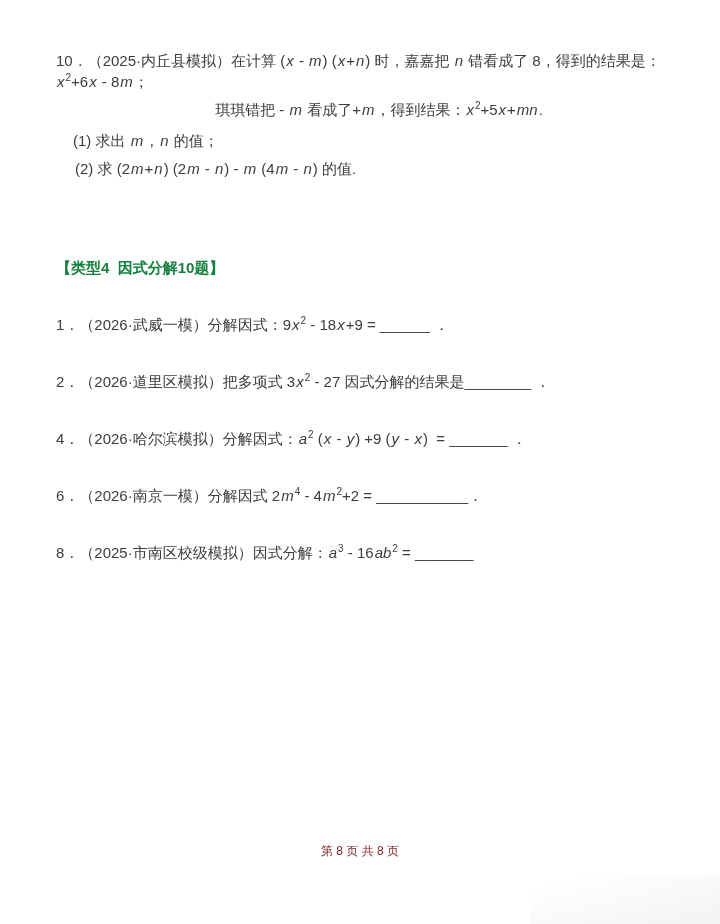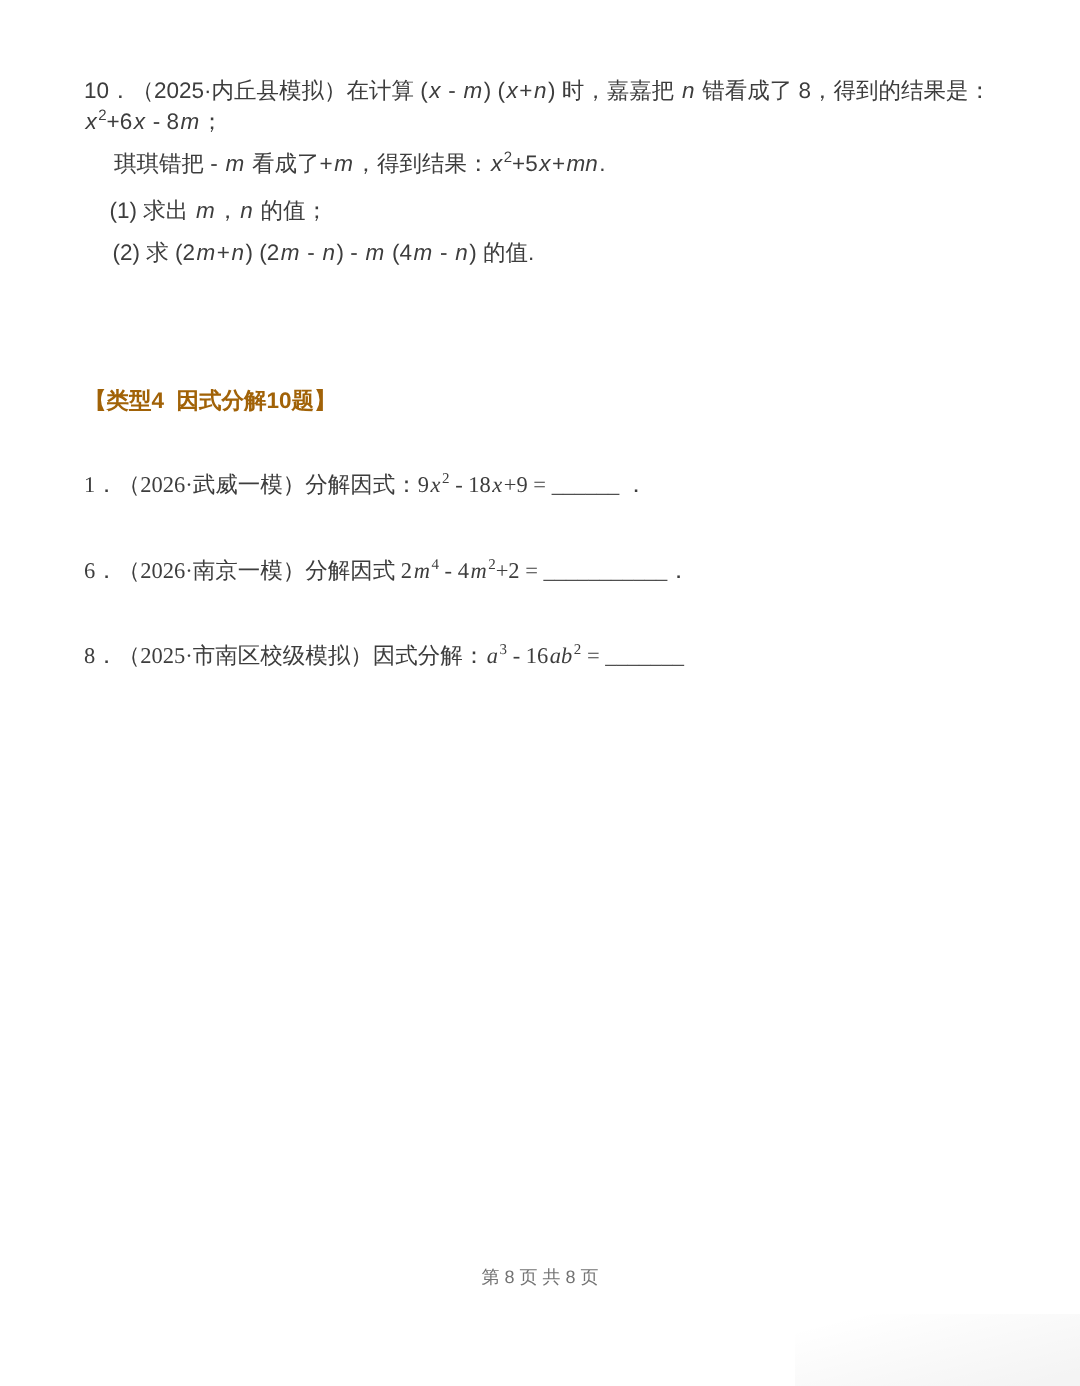--- a/index.html
+++ b/index.html
@@ -9,52 +9,54 @@
     font-family:"Liberation Sans","DejaVu Sans",sans-serif;
     font-size:15px; color:#3d3d3d;
     position:relative; overflow:hidden;
   }
   .page { position:relative; width:720px; height:924px; background:#ffffff; }
   .content { padding:50px 38px 0 56px; }
   .line, .problem, .section-header { white-space:pre-wrap; line-height:21px; }
   i { font-style:italic; padding:0 1px; }
   sup { font-size:10px; vertical-align:super; line-height:0; }
   .intro .line { margin-bottom:7px; }
-  .intro .l2 { padding-left:20px; }
+  .intro .l2 { padding-left:20px;text-align:center; }
   .intro .l3 { padding-left:17px;margin-top:10px; }
   .intro .l4 { padding-left:19px; }
   .section-header { margin-top:78px; font-weight:bold; font-size:15px; }
-  .problem { margin-top:36px;font-family:Liberation Serif, serif; }
+  .problem { margin-top:36px; }
   .footer {
     position:absolute; top:843px; left:0; width:100%;
-    text-align:center; font-size:12px; color:#737373;
+    text-align:center; font-size:12px; color:#7f1d1d;
   }
   .corner-shade {
     position:absolute; right:0; bottom:0; width:190px; height:48px;
     background:linear-gradient(to bottom right, rgba(0,0,0,0) 10%, rgba(0,0,0,0.045) 90%);
     pointer-events:none;
   }
 </style>
 </head>
 <body>
 
 <div class="page">
   <div class="content">
 
     <div class="intro">
       <div class="line l1">10．（2025·内丘县模拟）在计算 (<i>x</i> - <i>m</i>) (<i>x</i>+<i>n</i>) 时，嘉嘉把 <i>n</i> 错看成了 8，得到的结果是：<i>x</i><sup>2</sup>+6<i>x</i> - 8<i>m</i>；</div>
       <div class="line l2">琪琪错把 - <i>m</i> 看成了+<i>m</i>，得到结果：<i>x</i><sup>2</sup>+5<i>x</i>+<i>mn</i>.</div>
       <div class="line l3">(1) 求出 <i>m</i>，<i>n</i> 的值；</div>
       <div class="line l4">(2) 求 (2<i>m</i>+<i>n</i>) (2<i>m</i> - <i>n</i>) - <i>m</i> (4<i>m</i> - <i>n</i>) 的值.</div>
     </div>
 
-    <div class="section-header" style="color: #a16207;">【类型4  因式分解10题】</div>
+    <div class="section-header" style="color: #15803d;">【类型4  因式分解10题】</div>
 
     <div class="problems">
       <div class="problem">1．（2026·武威一模）分解因式：9<i>x</i><sup>2</sup> - 18<i>x</i>+9 = ______ ．</div>
+      <div class="problem">2．（2026·道里区模拟）把多项式 3<i>x</i><sup>2</sup> - 27 因式分解的结果是________ ．</div>
+      <div class="problem">4．（2026·哈尔滨模拟）分解因式：<i>a</i><sup>2</sup> (<i>x</i> - <i>y</i>) +9 (<i>y</i> - <i>x</i>)  = _______ ．</div>
       <div class="problem">6．（2026·南京一模）分解因式 2<i>m</i><sup>4</sup> - 4<i>m</i><sup>2</sup>+2 = ___________．</div>
       <div class="problem">8．（2025·市南区校级模拟）因式分解：<i>a</i><sup>3</sup> - 16<i>ab</i><sup>2</sup> = _______</div>
     </div>
 
   </div>
 
   <div class="footer">第 8 页 共 8 页</div>
   <div class="corner-shade"></div>
 </div>
 

